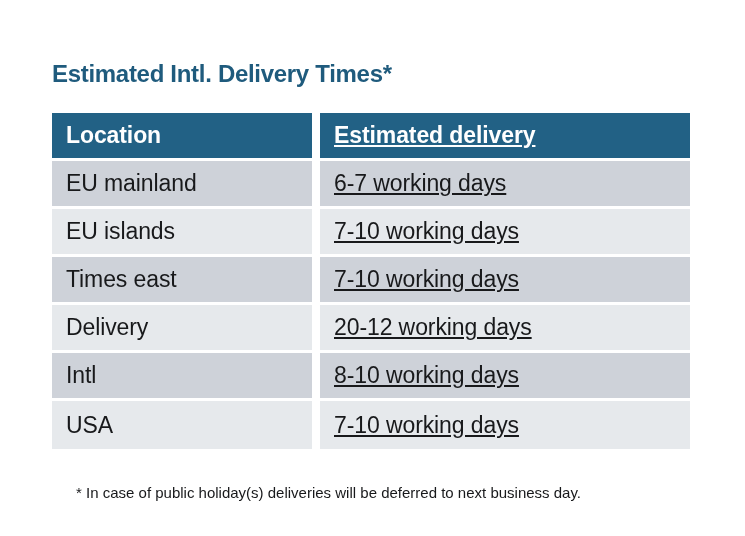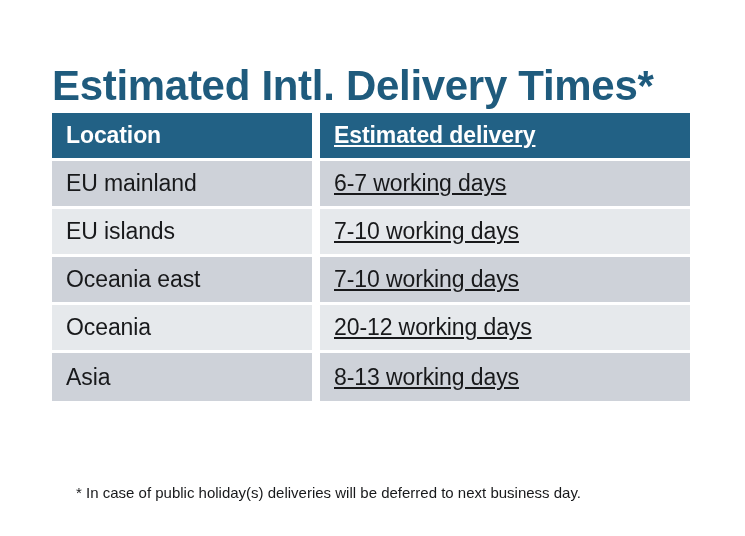--- a/index.html
+++ b/index.html
@@ -21,21 +21,21 @@
     width: 745px;
     height: 536px;
     background: #ffffff;
   }
 
   
   .page-title {
     position: absolute;
     left: 52px;
     top: 36px;
-    font-size: 42px;
+    font-size: 24px;
     font-weight: bold;
     letter-spacing: -0.3px;
     color: #1f5b7d;
     line-height: 44px;
     white-space: nowrap;
   }
 
   
   .delivery-table {
     position: absolute;
@@ -134,29 +134,33 @@
     <tbody>
       <tr class="data-row row-odd">
         <td class="col-location cell-location">EU mainland</td>
         <td class="col-delivery cell-delivery">6-7 working days</td>
       </tr>
       <tr class="data-row row-even">
         <td class="col-location cell-location">EU islands</td>
         <td class="col-delivery cell-delivery">7-10 working days</td>
       </tr>
       <tr class="data-row row-odd">
-        <td class="col-location cell-location">Oceania east</td>
+        <td class="col-location cell-location">Times east</td>
         <td class="col-delivery cell-delivery">7-10 working days</td>
       </tr>
       <tr class="data-row row-even">
-        <td class="col-location cell-location">Oceania</td>
+        <td class="col-location cell-location">Delivery</td>
         <td class="col-delivery cell-delivery">20-12 working days</td>
       </tr>
       <tr class="data-row row-odd">
-        <td class="col-location cell-location">Asia</td>
-        <td class="col-delivery cell-delivery">8-13 working days</td>
+        <td class="col-location cell-location">Intl</td>
+        <td class="col-delivery cell-delivery">8-10 working days</td>
+      </tr>
+      <tr class="data-row row-even">
+        <td class="col-location cell-location">USA</td>
+        <td class="col-delivery cell-delivery">7-10 working days</td>
       </tr>
     </tbody>
   </table>
 
   <div class="footnote">* In case of public holiday(s) deliveries will be deferred to next business day.</div>
 
 </div>
 
 </body></html>

